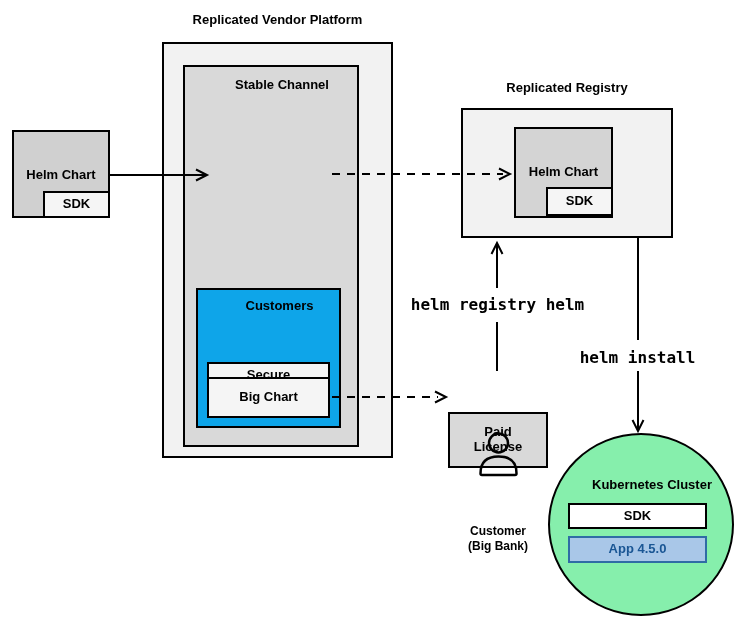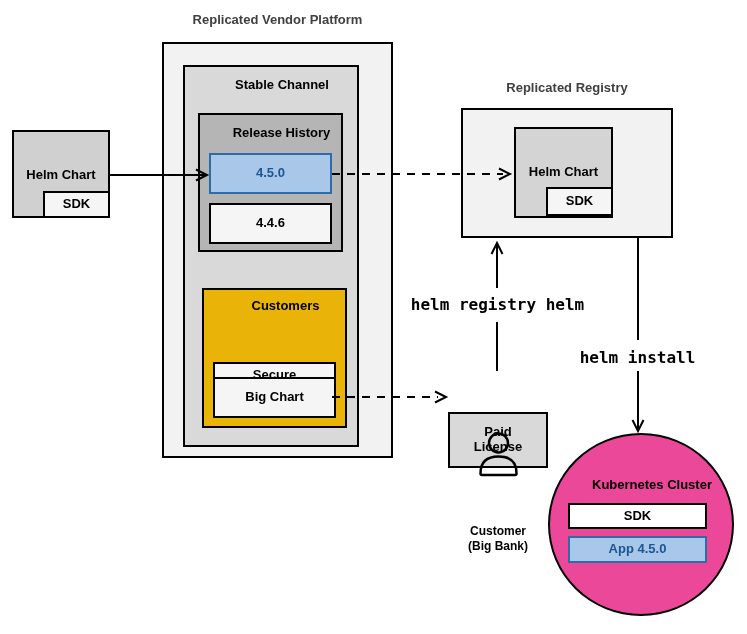--- a/index.html
+++ b/index.html
@@ -2,37 +2,37 @@
 <html><head>
 <meta charset="utf-8">
 <style>
   html,body{margin:0;padding:0;background:#ffffff;}
   .canvas{
     position:relative;width:747px;height:634px;background:#ffffff;overflow:hidden;
     font-family:"Liberation Sans","DejaVu Sans",sans-serif;color:#000;
   }
   .box{position:absolute;border:2px solid #000;box-sizing:border-box;}
   .lbl{font-weight:bold;font-size:13px;line-height:1.15;text-align:center;color:#000;}
-  .title{position:absolute;font-weight:bold;font-size:13px;text-align:center;color:#404040;}
+  .title{position:absolute;font-weight:bold;font-size:13px;text-align:center;color:#000000;}
   .boxtitle{position:absolute;left:0;width:100%;text-align:center;font-weight:bold;font-size:13px;color:#000;margin-left:11px;}
   .cflex{display:flex;align-items:center;justify-content:center;}
   .pre{white-space:pre-line;margin-top:40px;}
   .mono{position:absolute;font-family:"DejaVu Sans Mono","Liberation Mono",monospace;
         font-weight:bold;font-size:16px;text-align:center;color:#000;white-space:nowrap;}
 
   
   #platform-title{left:162px;top:12px;width:231px;}
   #platform{left:162px;top:42px;width:231px;height:416px;background:#f2f2f2;}
   #stable{left:19px;top:21px;width:176px;height:382px;background:#d9d9d9;}
   #stable-title{top:10px;}
   #release-history{left:13px;top:46px;width:145px;height:139px;background:#b5b5b5;}
   #release-history-title{top:10px;}
   #rel-450{left:9px;top:38px;width:123px;height:41px;background:#a9c7e8;border-color:#2f6ca5;color:#1a5694;}
   #rel-446{left:9px;top:88px;width:123px;height:41px;background:#f5f5f5;}
-  #customers{left:17px;top:221px;width:145px;height:140px;background:#eab308;}
+  #customers{left:11px;top:221px;width:145px;height:140px;background:#0ea5e9;}
   #customers-title{top:8px;}
   #cust-secure{left:9px;top:32px;width:123px;height:41px;background:#f5f5f5;}
   #cust-bigbank{left:9px;top:87px;width:123px;height:41px;background:#f5f5f5;}
 
   
   #source-chart{left:12px;top:130px;width:98px;height:88px;background:#d0d0d0;}
   #source-chart-label{position:absolute;left:0;top:36px;width:100%;}
   #source-sdk{left:29px;top:59px;width:67px;height:27px;background:#f5f5f5;}
 
   
@@ -43,21 +43,21 @@
   #registry-sdk{left:30px;top:58px;width:67px;height:29px;background:#f5f5f5;}
 
   
   #license{left:448px;top:372px;width:100px;height:56px;background:#d9d9d9;}
 
   
   #customer-label{position:absolute;left:447px;top:484px;width:102px;text-align:center;
                   font-weight:bold;font-size:12px;line-height:1.25;}
 
   
-  #cluster{left:548px;top:433px;width:186px;height:183px;background:#ec4899;border-radius:50%;}
+  #cluster{left:548px;top:433px;width:186px;height:183px;background:#86efac;border-radius:50%;}
   #cluster-title{top:42px;}
   #cluster-sdk{left:18px;top:68px;width:139px;height:26px;background:#ffffff;}
   #cluster-app{left:18px;top:101px;width:139px;height:27px;background:#a9c7e8;border-color:#2f6ca5;color:#1a5694;}
 
   
   #cmd-login{left:400px;top:295px;width:195px;}
   #cmd-install{left:560px;top:348px;width:155px;}
 
   svg.overlay{position:absolute;left:0;top:0;pointer-events:none;}
 </style>
@@ -65,29 +65,20 @@
 <body>
 
 <div class="canvas">
 
   <div class="title" id="platform-title">Replicated Vendor Platform</div>
 
   <div class="box" id="platform">
     <div class="box" id="stable">
       <div class="boxtitle" id="stable-title">Stable Channel</div>
 
-      <div class="box" id="release-history">
-        <div class="boxtitle" id="release-history-title">Release History</div>
-        <div class="box cflex lbl" id="rel-450">
-          <span>4.5.0</span>
-        </div>
-        <div class="box cflex lbl" id="rel-446">
-          <span>4.4.6</span>
-        </div>
-      </div>
 
       <div class="box" id="customers">
         <div class="boxtitle" id="customers-title">Customers</div>
         <div class="box cflex lbl pre" id="cust-secure">
           <span>Secure
 Enterprise</span>
         </div>
         <div class="box cflex lbl" id="cust-bigbank">
           <span>Big Chart</span>
         </div>

